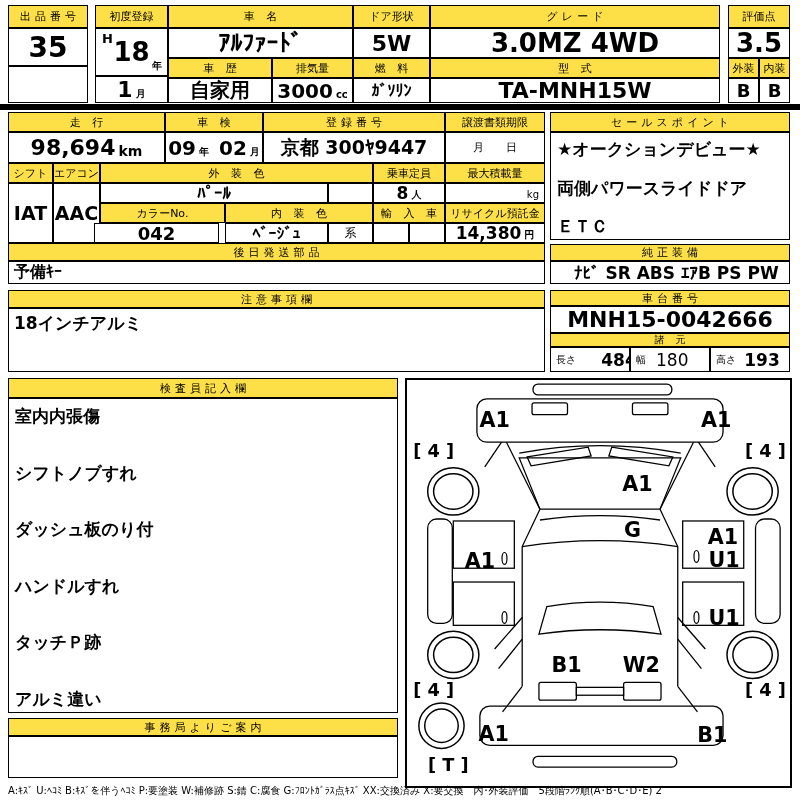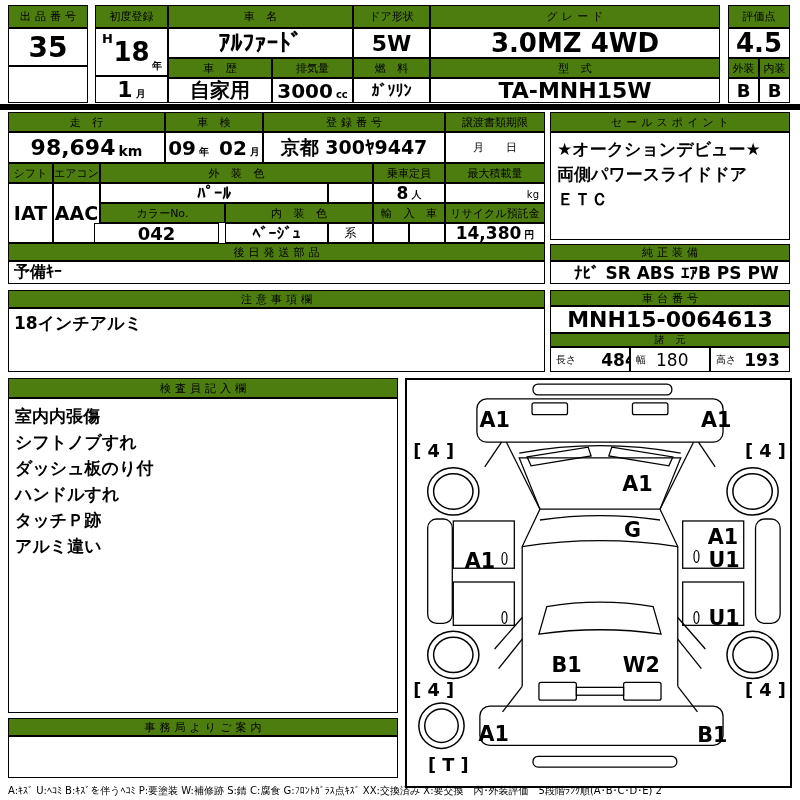--- a/index.html
+++ b/index.html
@@ -1,28 +1,28 @@
 <!DOCTYPE html>
 <html><head>
 <meta charset="utf-8">
 <style>
   html,body{margin:0;padding:0;}
   body{width:800px;height:800px;background:#fff;position:relative;
        font-family:"DejaVu Sans","Liberation Sans",sans-serif;color:#000;}
   .sheet{position:absolute;inset:0;background:#fff;}
   .c{position:absolute;box-sizing:border-box;border:1px solid #000;background:#fff;
      display:flex;align-items:center;justify-content:center;overflow:hidden;white-space:nowrap;}
-  .h{background:#4d7c0f;font-size:11px;letter-spacing:4px;padding-left:4px;font-weight:normal;}
+  .h{background:#fde047;font-size:11px;letter-spacing:4px;padding-left:4px;font-weight:normal;}
   .ls0{letter-spacing:0;padding-left:0;}
   .v{font-weight:bold;}
   .left{justify-content:flex-start;}
   .top{align-items:flex-start;}
   .bar{position:absolute;background:#000;}
   .unit{font-size:10px;font-weight:bold;position:relative;top:4px;margin-left:3px;}
-  .colstack{flex-direction:column;align-items:flex-start;justify-content:flex-start;}
+  .colstack{flex-direction:column;align-items:flex-start;justify-content:space-between;}
   .legend{position:absolute;font-size:10px;white-space:nowrap;}
 </style>
 </head>
 <body>
 
 <div class="sheet">
 
   <div class="c h" style="left:8px;top:5px;width:80px;height:23px">出品番号</div>
   <div class="c v" style="left:8px;top:28px;width:80px;height:38px;font-size:28px">35</div>
   <div class="c" style="left:8px;top:66px;width:80px;height:37px"></div>
@@ -52,21 +52,21 @@
   <div class="c v" style="left:353px;top:28px;width:77px;height:30px;font-size:22px">5W</div>
   <div class="c h" style="left:353px;top:58px;width:77px;height:20px">燃 料</div>
   <div class="c v" style="left:353px;top:78px;width:77px;height:25px;font-size:16px">ｶﾞｿﾘﾝ</div>
 
   <div class="c h" style="left:430px;top:5px;width:290px;height:23px">グレード</div>
   <div class="c v" style="left:430px;top:28px;width:290px;height:30px;font-size:26px">3.0MZ 4WD</div>
   <div class="c h" style="left:430px;top:58px;width:290px;height:20px">型 式</div>
   <div class="c v" style="left:430px;top:78px;width:290px;height:25px;font-size:22px">TA-MNH15W</div>
 
   <div class="c h ls0" style="left:728px;top:5px;width:62px;height:23px">評価点</div>
-  <div class="c v" style="left:728px;top:28px;width:62px;height:30px;font-size:26px">4.5</div>
+  <div class="c v" style="left:728px;top:28px;width:62px;height:30px;font-size:26px">3.5</div>
   <div class="c h ls0" style="left:728px;top:58px;width:31px;height:20px">外装</div>
   <div class="c h ls0" style="left:759px;top:58px;width:31px;height:20px">内装</div>
   <div class="c v" style="left:728px;top:78px;width:31px;height:25px;font-size:18px">B</div>
   <div class="c v" style="left:759px;top:78px;width:31px;height:25px;font-size:18px">B</div>
 
   <div class="bar" style="left:0;top:104px;width:800px;height:6px"></div>
 
   <div class="c h" style="left:8px;top:112px;width:157px;height:20px">走 行</div>
   <div class="c v" style="left:8px;top:132px;width:157px;height:31px">
     <span style="font-size:22px">98,694</span>
@@ -126,21 +126,21 @@
   <div class="c h" style="left:8px;top:243px;width:537px;height:18px">後日発送部品</div>
   <div class="c v left" style="left:8px;top:261px;width:537px;height:23px;font-size:16px;padding-left:5px">予備ｷｰ</div>
 
   <div class="c h" style="left:550px;top:244px;width:240px;height:17px">純正装備</div>
   <div class="c v left" style="left:550px;top:261px;width:240px;height:23px;font-size:17px;padding-left:23px">ﾅﾋﾞ SR ABS ｴｱB PS PW</div>
 
   <div class="c h" style="left:8px;top:290px;width:537px;height:18px">注意事項欄</div>
   <div class="c v left top" style="left:8px;top:308px;width:537px;height:64px;font-size:17px;padding:3px 0 0 5px">18インチアルミ</div>
 
   <div class="c h" style="left:550px;top:290px;width:240px;height:16px">車台番号</div>
-  <div class="c v" style="left:550px;top:306px;width:240px;height:27px;font-size:22px">MNH15-0064613</div>
+  <div class="c v" style="left:550px;top:306px;width:240px;height:27px;font-size:22px">MNH15-0042666</div>
   <div class="c h" style="left:550px;top:333px;width:240px;height:14px;font-size:10px">諸 元</div>
   <div class="c left" style="left:550px;top:347px;width:80px;height:25px;padding-left:5px;gap:25px">
     <span style="font-size:10px">長さ</span>
     <span style="font-size:17px;font-weight:bold">484</span>
   </div>
   <div class="c left" style="left:630px;top:347px;width:80px;height:25px;padding-left:5px;gap:10px">
     <span style="font-size:10px">幅</span>
     <span style="font-size:17px;font-weight:normal">180</span>
   </div>
   <div class="c left" style="left:710px;top:347px;width:80px;height:25px;padding-left:5px;gap:8px">

